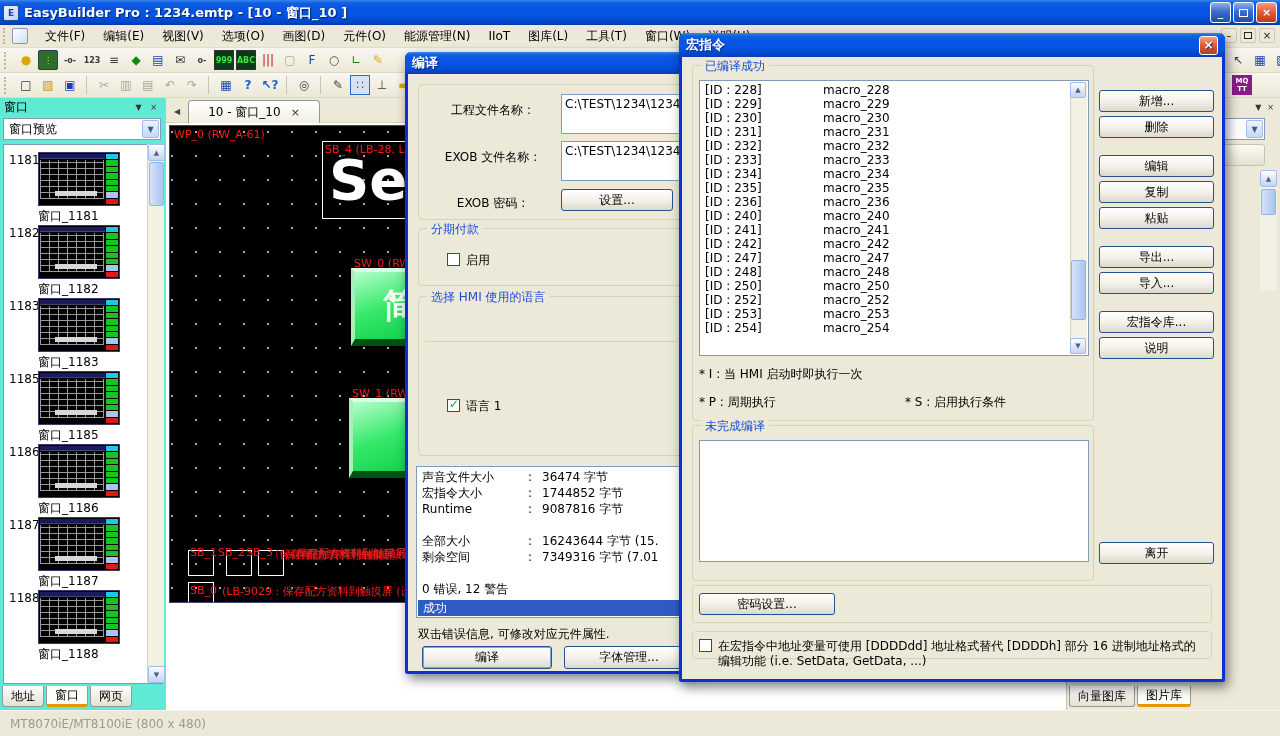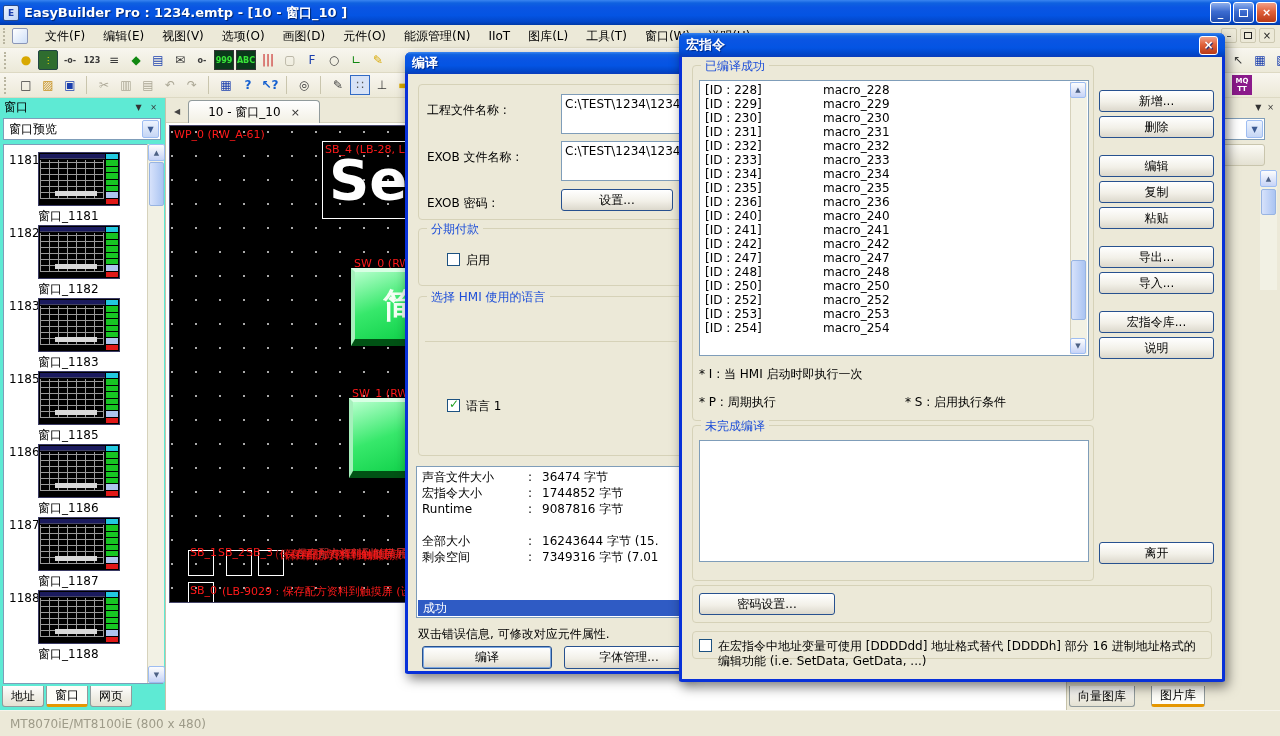--- a/index.html
+++ b/index.html
@@ -96,21 +96,21 @@
   .sbbox{position:absolute;border:1px solid #fff;width:26px;height:26px}
   .overlap{position:absolute;color:#ff1a1a;font-size:11px;white-space:nowrap;
     text-shadow:6px 1px 0 #c81010,-5px 0 0 #a81010,12px -1px 0 #e04040}
 
   
   .right-panel{position:absolute;left:1066px;top:98px;width:214px;height:612px;background:#ece9d8;border-left:1px solid #c6c3ab}
   .rp-header{height:16px;display:flex;align-items:center;justify-content:flex-end;gap:6px;padding:2px 6px 0 0;font-size:8px;color:#333}
   .rp-combo{position:absolute;left:4px;top:20px;width:194px;height:22px;background:#fff;border:1px solid #7f9db9}
   .rp-strip{position:absolute;left:4px;top:46px;width:194px;height:22px;border:1px solid #c9c5ad;border-radius:3px;background:linear-gradient(#fbfaf4,#e4e1d2)}
   .rp-scroll{position:absolute;right:3px;top:72px;width:17px;height:120px;background:#f2f1e4}
-  .rp-tabs{position:absolute;left:2px;top:588px;display:flex;gap:16px}
+  .rp-tabs{position:absolute;left:2px;top:588px;display:flex;gap:2px}
 
   
   .statusbar{position:absolute;left:0;top:710px;width:1280px;height:26px;background:#ece9d8;border-top:1px solid #f6f4ec;
     display:flex;align-items:center;padding-left:10px;color:#9e9b89;font-size:12px}
 
   
   .dialog{position:absolute;background:#ece9d8;border:3px solid #0831d9;border-top:none;border-radius:6px 6px 3px 3px;
     box-shadow:3px 5px 12px rgba(0,0,0,.5)}
   .dlg-title{height:24px;margin:0 -3px;border-radius:6px 6px 0 0;display:flex;align-items:center;padding:0 7px;
     color:#fff;font-size:13px;font-weight:bold;text-shadow:1px 1px 1px #002a88;
@@ -121,21 +121,21 @@
   .dlg-body{position:absolute;left:0;top:24px;right:0;bottom:0;overflow:hidden}
   .grp{position:absolute;border:1px solid #d6d2b8;border-radius:4px}
   .grp-title{position:absolute;top:-8px;left:8px;background:#ece9d8;padding:0 4px;color:#1d4ed8;font-size:12px;white-space:nowrap}
   .tb{position:absolute;background:#fff;border:1px solid #7f9db9;font-size:12px;padding:2px 3px;overflow:hidden;white-space:nowrap}
   .lb{position:absolute;background:#fff;border:1px solid #7f9db9;overflow:hidden}
   .xp-btn{position:absolute;border:1px solid #27518f;border-radius:3px;font-size:12px;color:#000;text-align:center;
     background:linear-gradient(180deg,#ffffff,#f2f0e8 55%,#dcd8cc);display:flex;align-items:center;justify-content:center;
     font-family:inherit;padding:0}
   .xp-btn.default{box-shadow:inset 0 0 0 1px #7ca7e0}
   .flabel{position:absolute;font-size:12px;white-space:nowrap}
-  .r{text-align:left}
+  .r{text-align:center}
   .cb{width:13px;height:13px;background:#fff;border:1px solid #1d5281;display:inline-block;position:relative;vertical-align:-2px;margin-right:6px;flex:none}
   .cb.checked::after{content:"✓";position:absolute;left:1px;top:-3px;color:#21a121;font-size:12px;font-weight:bold}
   .stat-row{display:flex;height:16px;line-height:16px;font-size:12px;padding:0 5px;white-space:nowrap}
   .st-n{width:106px;flex:none;overflow:hidden}
   .st-c{width:14px;flex:none}
   .sel-row{position:absolute;left:1px;right:1px;bottom:1px;height:16px;line-height:16px;background:#2f5bc4;color:#fff;padding-left:5px;font-size:12px}
   .macro-row{display:flex;height:14px;line-height:14px;font-size:12px;padding-left:5px;white-space:nowrap}
   .m-id{width:118px;flex:none}
   .note{position:absolute;font-size:12px;white-space:nowrap}
   .side-btns{position:absolute;left:417px;top:0;width:118px;height:622px;display:flex;flex-direction:column;align-items:flex-start;padding-top:33px}
@@ -526,20 +526,25 @@
         <div class="stat-row">
           <span class="st-n">剩余空间</span>
           <span class="st-c">:</span>
           <span class="st-v">7349316 字节 (7.01</span>
         </div>
         <div class="stat-row">
           <span class="st-n"></span>
           <span class="st-c"></span>
           <span class="st-v"></span>
         </div>
+        <div class="stat-row">
+          <span class="st-n">0 错误, 12 警告</span>
+          <span class="st-c"></span>
+          <span class="st-v"></span>
+        </div>
       <div class="sel-row">成功</div>
     </div>
     <span class="flabel" style="left:10px;top:552px">双击错误信息, 可修改对应元件属性.</span>
     <button class="xp-btn default" style="left:14px;top:572px;width:130px;height:23px">编译</button>
     <button class="xp-btn" style="left:156px;top:572px;width:130px;height:23px">字体管理...</button>
   </div>
 </div>
 
 <div class="dialog" style="left:679px;top:33px;width:546px;height:649px;z-index:40">
   <div class="dlg-title">

